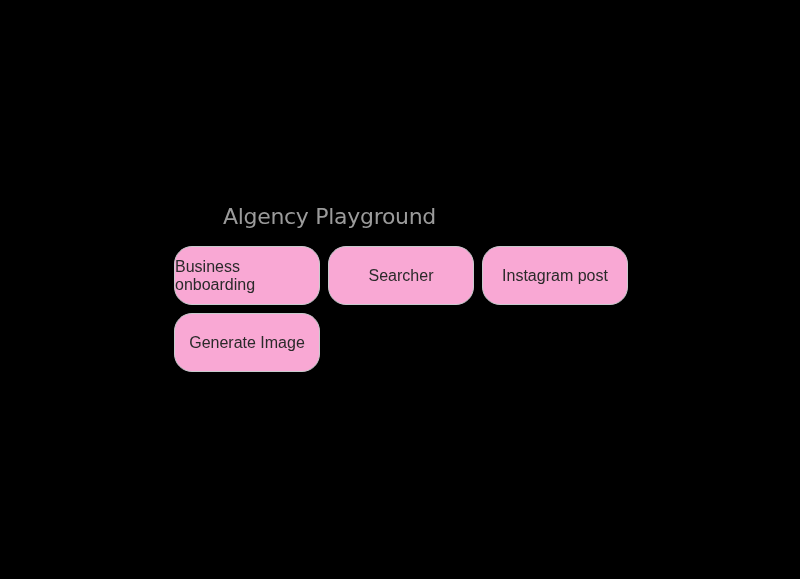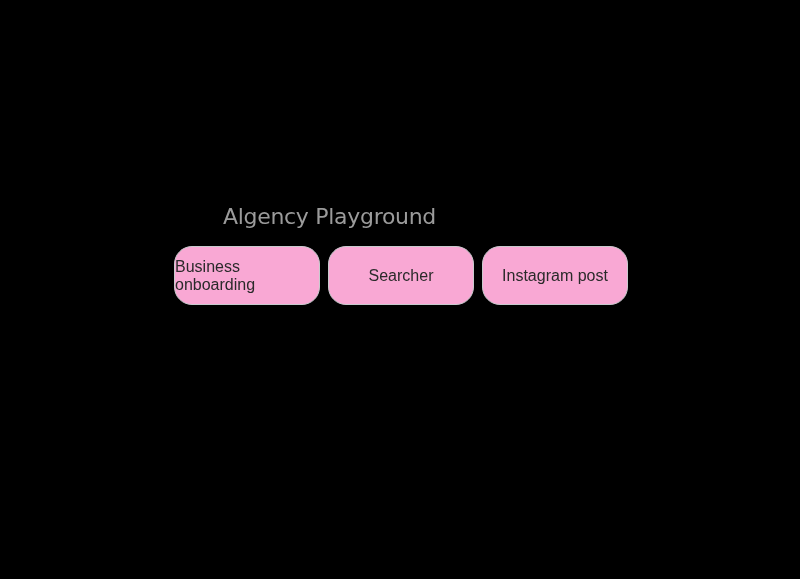--- a/index.html
+++ b/index.html
@@ -43,13 +43,14 @@
   </style>
 </head>
 <body>
 
 <div class="title">Algency Playground</div>
 
 <div class="grid">
   <div class="btn">Business onboarding</div>
   <div class="btn">Searcher</div>
   <div class="btn">Instagram post</div>
+  <div class="btn">Generate Image</div>
 </div>
 
 </body></html>

